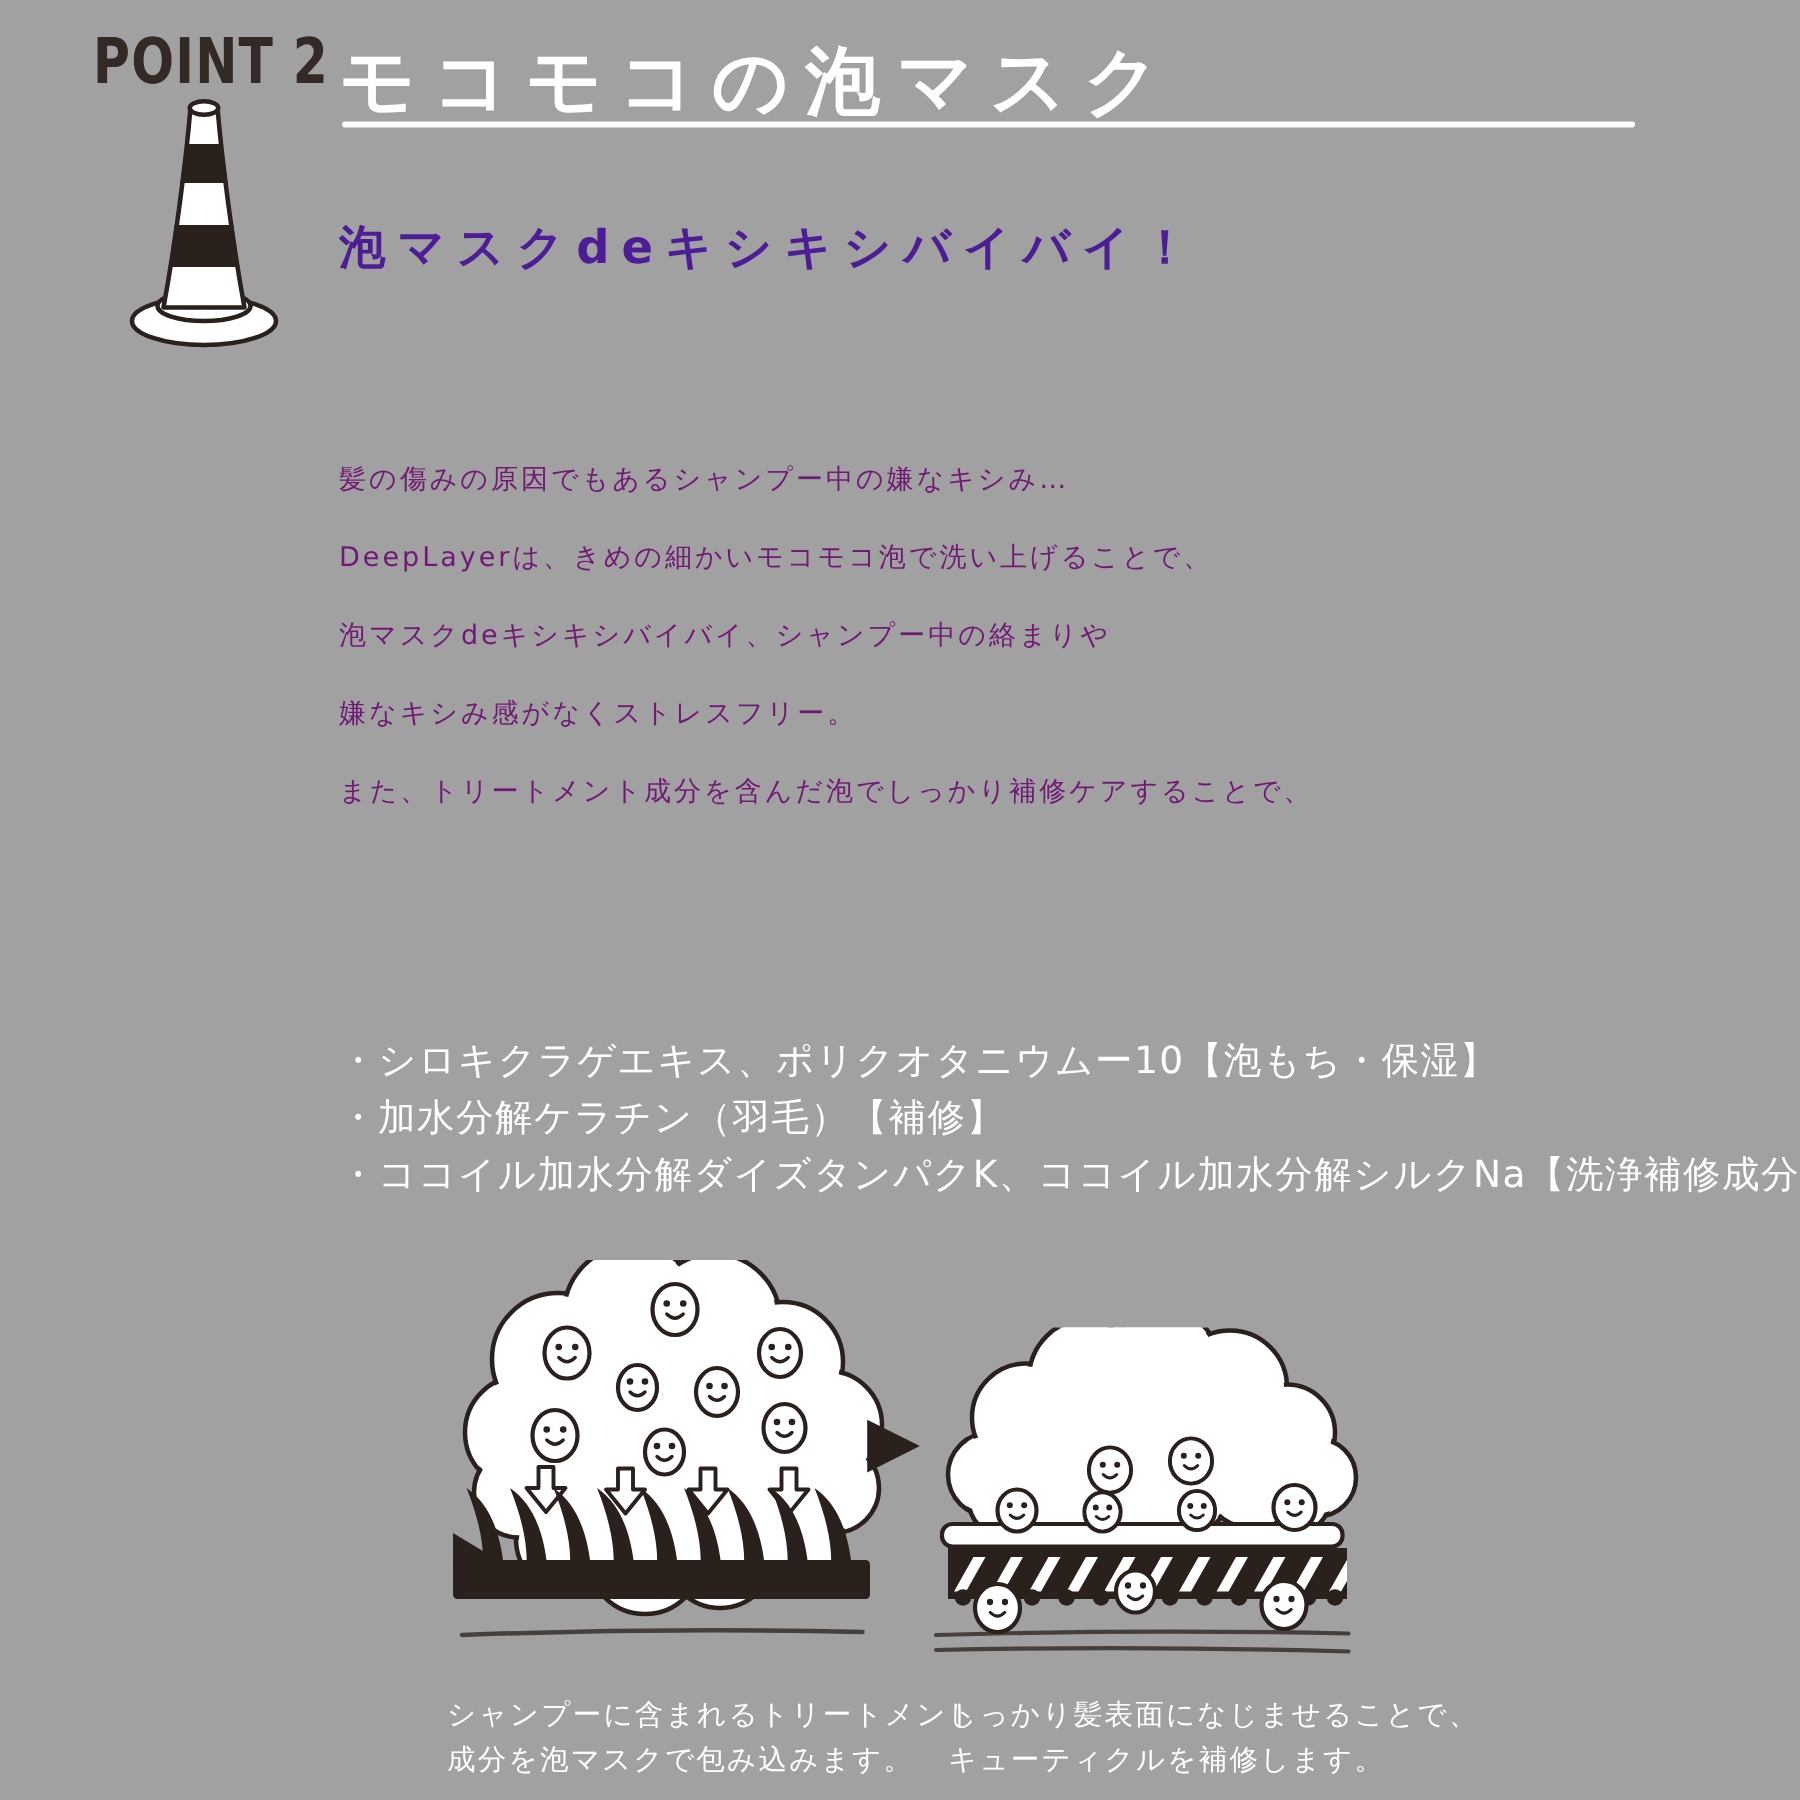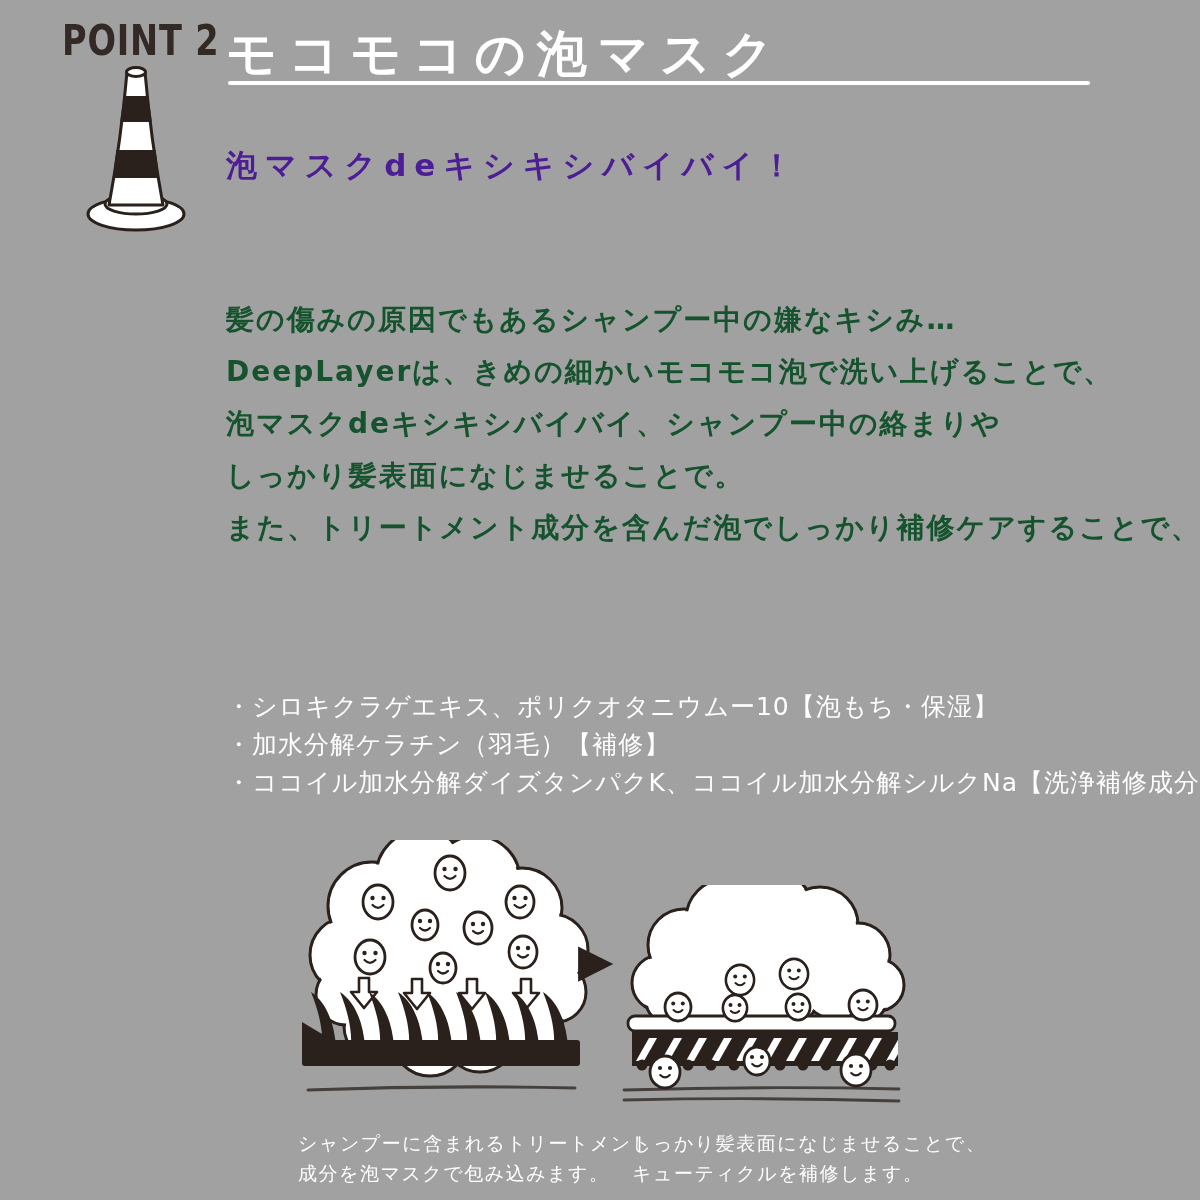--- a/index.html
+++ b/index.html
@@ -27,21 +27,21 @@
     left:228px;top:81px;width:862px;height:4px;
     background:#ffffff;border-radius:2px;
   }
   .subtitle{
     left:226px;top:147px;
     font-size:31px;font-weight:600;color:#4c1d95;
     letter-spacing:8px;line-height:1.2;white-space:nowrap;
   }
   .body-text{
     left:226px;top:294px;
-    font-size:28px;font-weight:700;color:#14532d;
+    font-size:18px;font-weight:400;color:#701a75;
     letter-spacing:2px;line-height:52px;white-space:nowrap;
   }
   .ingredients{
     left:226px;top:688px;
     font-size:25px;font-weight:500;color:#ffffff;
     letter-spacing:1px;line-height:38px;white-space:nowrap;
   }
   .caption{
     font-size:19px;font-weight:500;color:#ffffff;
     letter-spacing:1.5px;line-height:30px;white-space:nowrap;
@@ -75,21 +75,21 @@
   </div>
 
   <div class="abs title">モコモコの泡マスク</div>
   <div class="abs title-rule"></div>
   <div class="abs subtitle">泡マスクdeキシキシバイバイ！</div>
 
   <div class="abs body-text">
     <div>髪の傷みの原因でもあるシャンプー中の嫌なキシみ…</div>
     <div>DeepLayerは、きめの細かいモコモコ泡で洗い上げることで、</div>
     <div>泡マスクdeキシキシバイバイ、シャンプー中の絡まりや</div>
-    <div>しっかり髪表面になじませることで。</div>
+    <div>嫌なキシみ感がなくストレスフリー。</div>
     <div>また、トリートメント成分を含んだ泡でしっかり補修ケアすることで、</div>
   </div>
 
   <div class="abs ingredients">
     <div>・シロキクラゲエキス、ポリクオタニウムー10【泡もち・保湿】</div>
     <div>・加水分解ケラチン（羽毛）【補修】</div>
     <div>・ココイル加水分解ダイズタンパクK、ココイル加水分解シルクNa【洗浄補修成分】</div>
   </div>
 
   <div class="abs" style="left:300px;top:840px;">

